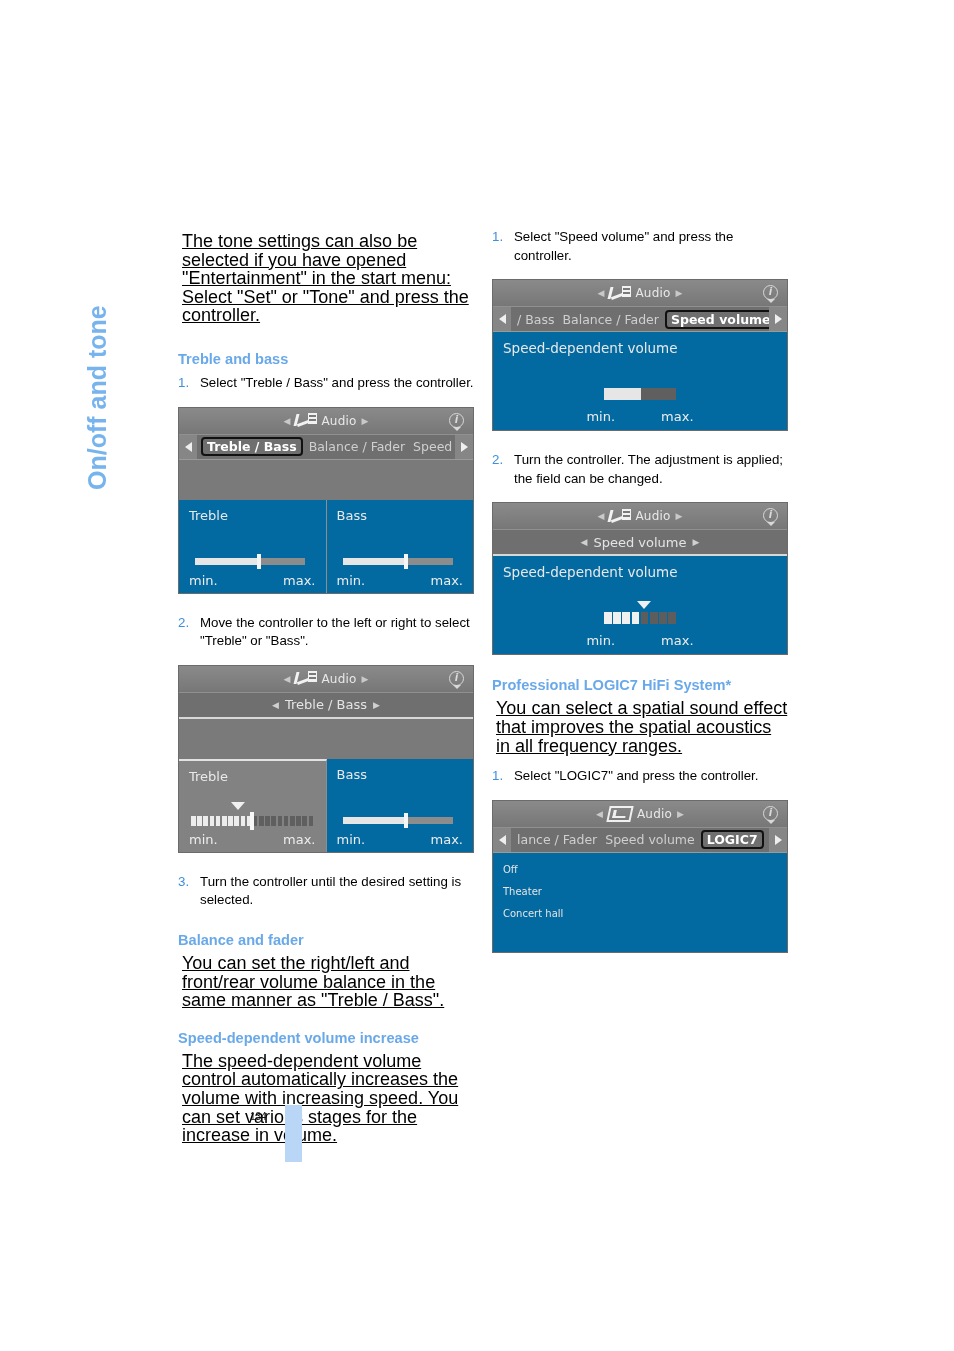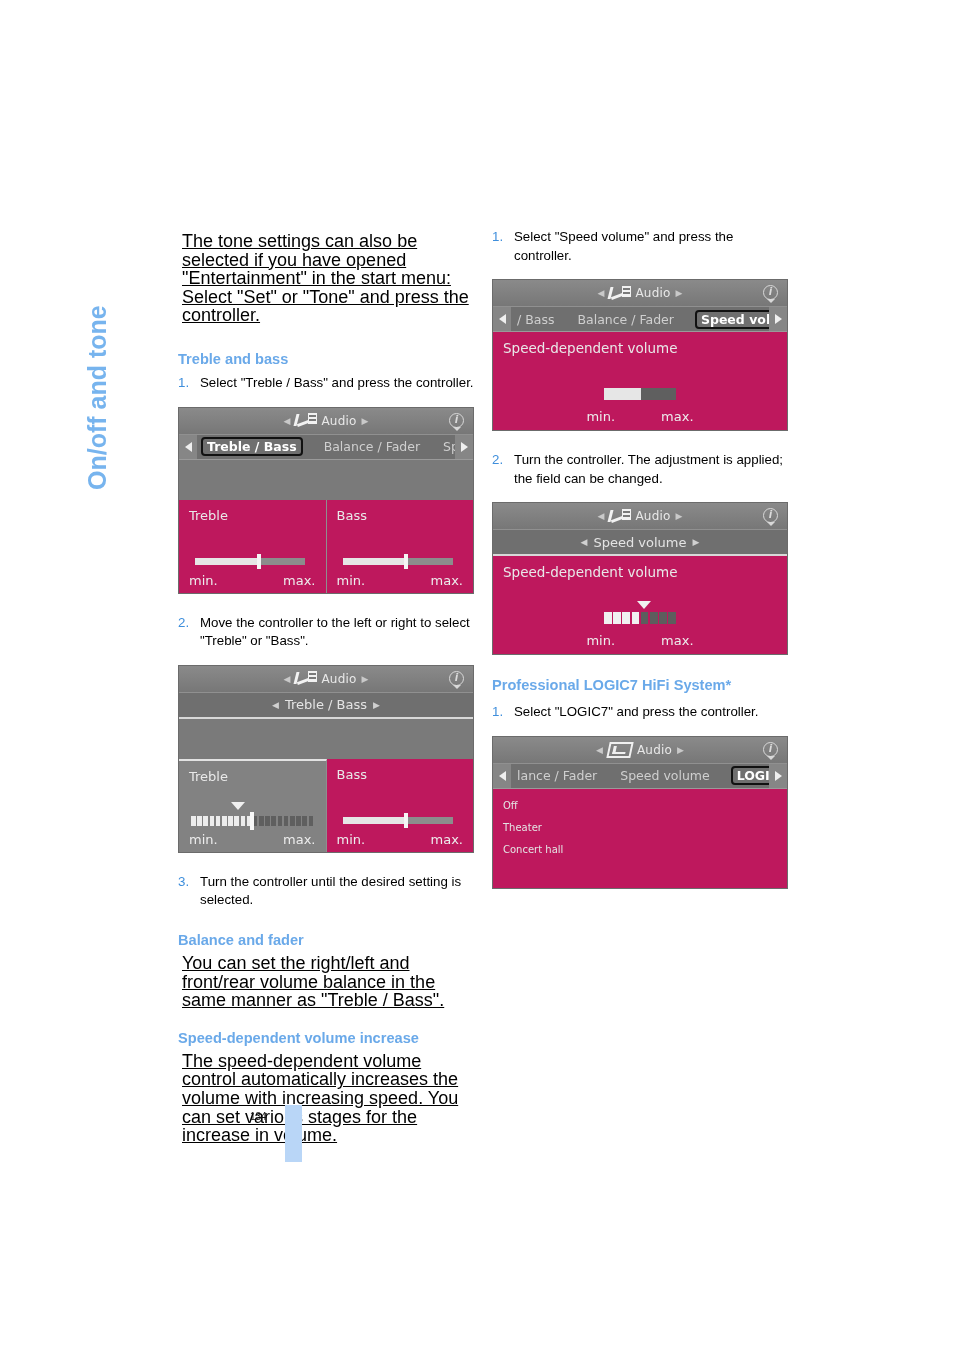--- a/index.html
+++ b/index.html
@@ -227,21 +227,21 @@
   .tab-nav .tri-r {
     width: 0; height: 0;
     border-top: 5px solid transparent;
     border-bottom: 5px solid transparent;
     border-left: 7px solid #efefef;
   }
   .tab-list {
     flex: 1;
     display: flex;
     align-items: center;
-    gap: 19px;
+    gap: 4px;
     padding: 0 4px;
     overflow: hidden;
     white-space: nowrap;
   }
   .tab {
     color: #cfcfcf;
     font-size: 12.5px;
     padding: 1px 2px;
   }
   .tab.selected {
@@ -260,21 +260,21 @@
     align-items: center;
     justify-content: center;
     color: #e4e4e4;
     font-size: 13px;
   }
   .scr-subtitle .arrow { font-size: 9px; margin: 0 6px; color: #d0d0d0; }
 
   
   .scr-body {
     position: relative;
-    background: #be185d;
+    background: #0369a1;
     height: 100px;
   }
   .split {
     display: flex;
     height: 100%;
     margin-top: 40px;
   }
   .pane {
     flex: 1;
     position: relative;
@@ -691,20 +691,21 @@
           <span>min.</span>
           <span>max.</span>
         </div>
       </div>
     </div>
   </div>
 
   <div class="spacer-lg"></div>
 
   <h3 class="section">Professional LOGIC7 HiFi System*</h3>
+  <p class="body">You can select a spatial sound effect that improves the spatial acoustics in all frequency ranges.</p>
 
   <div class="spacer-sm"></div>
 
   <div class="step">
     <span class="num">1.</span>
     <span class="txt">Select "LOGIC7" and press the controller.</span>
   </div>
 
   <div class="spacer-md"></div>
 

